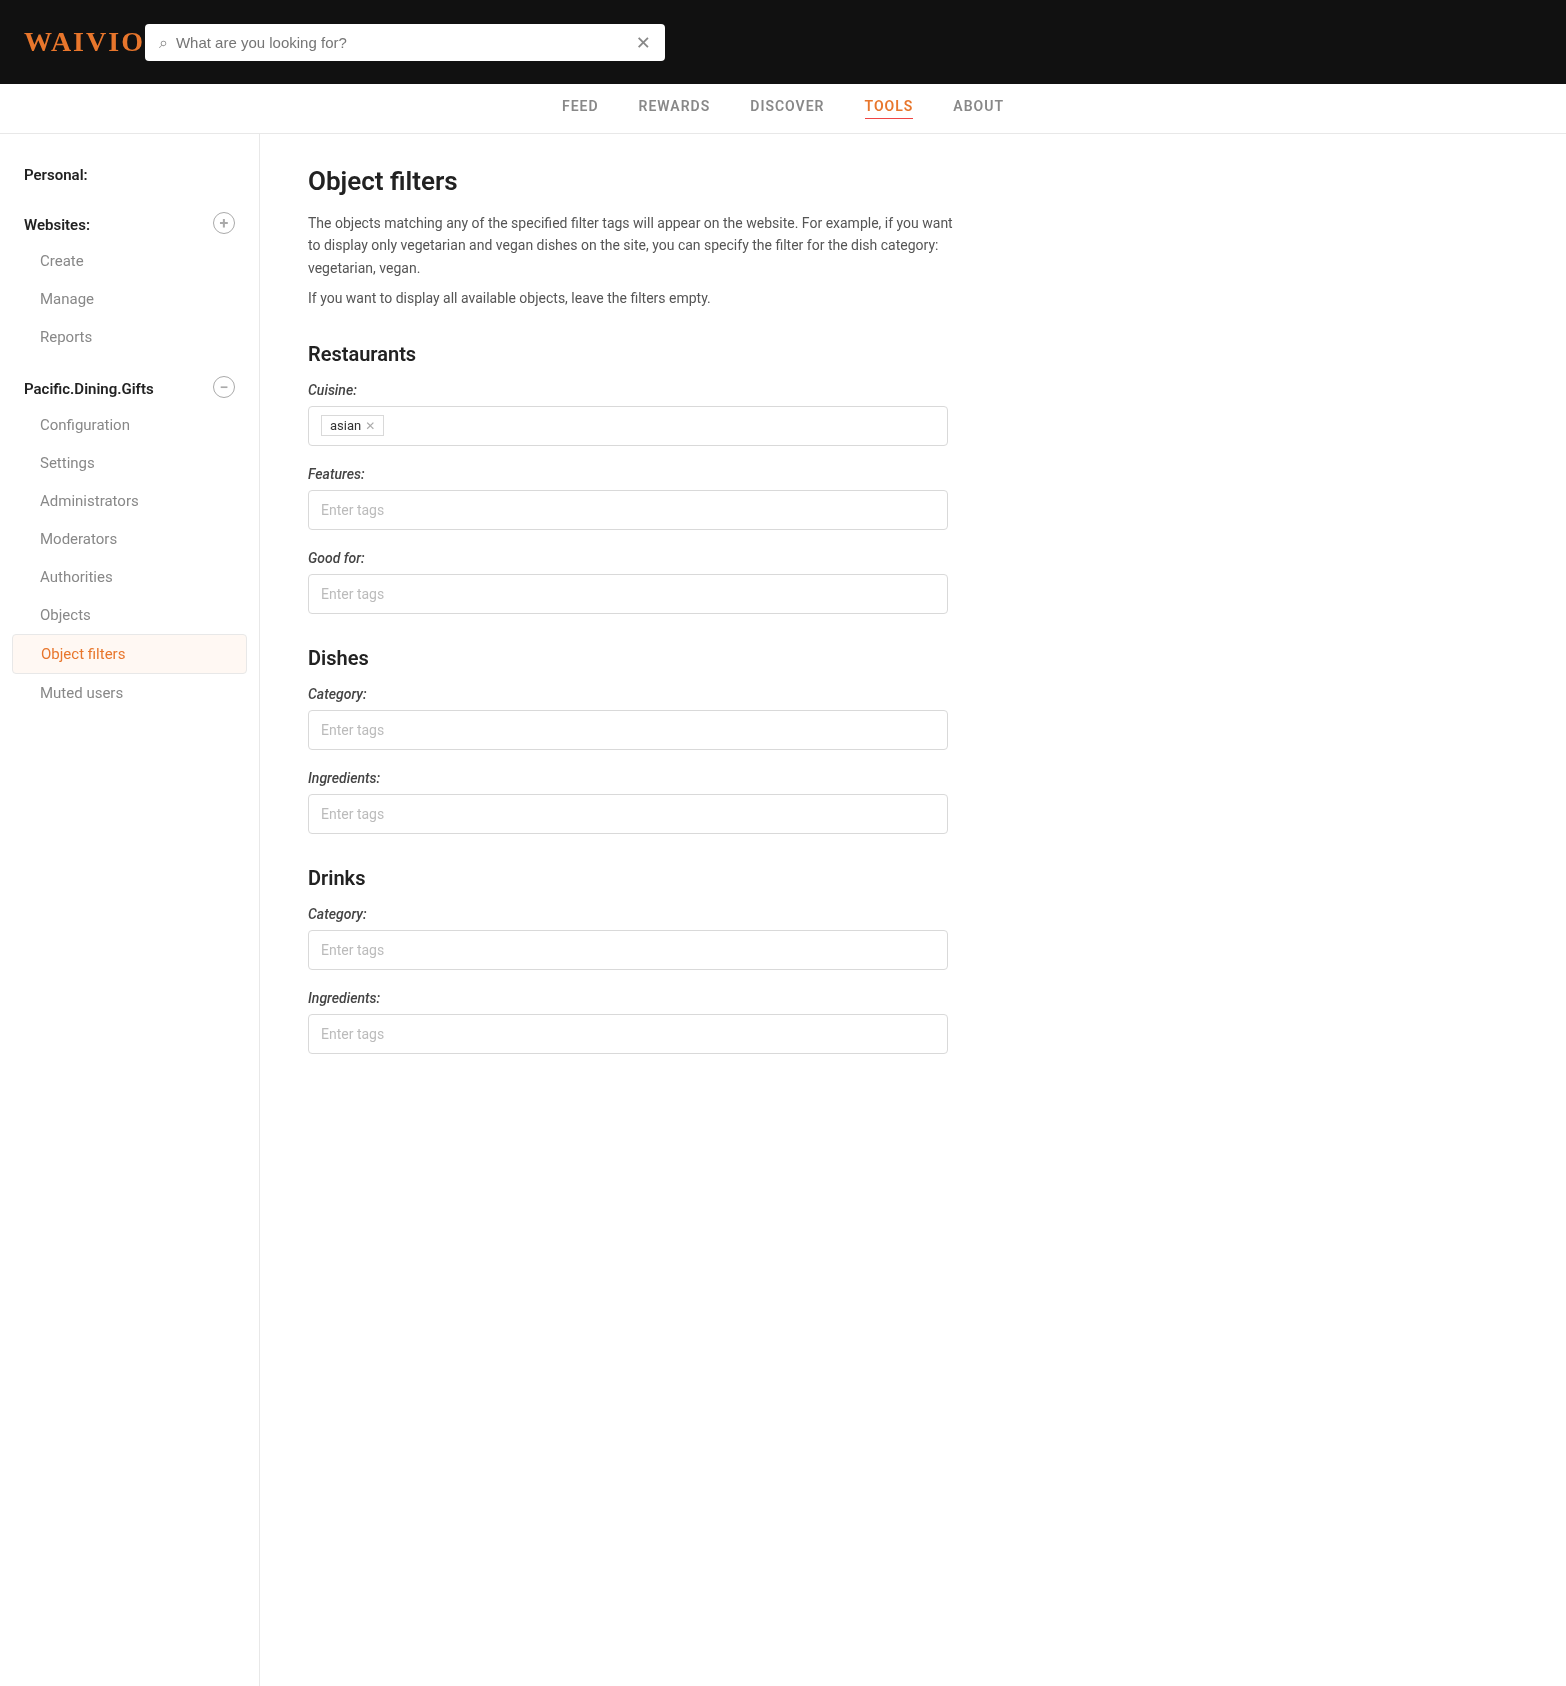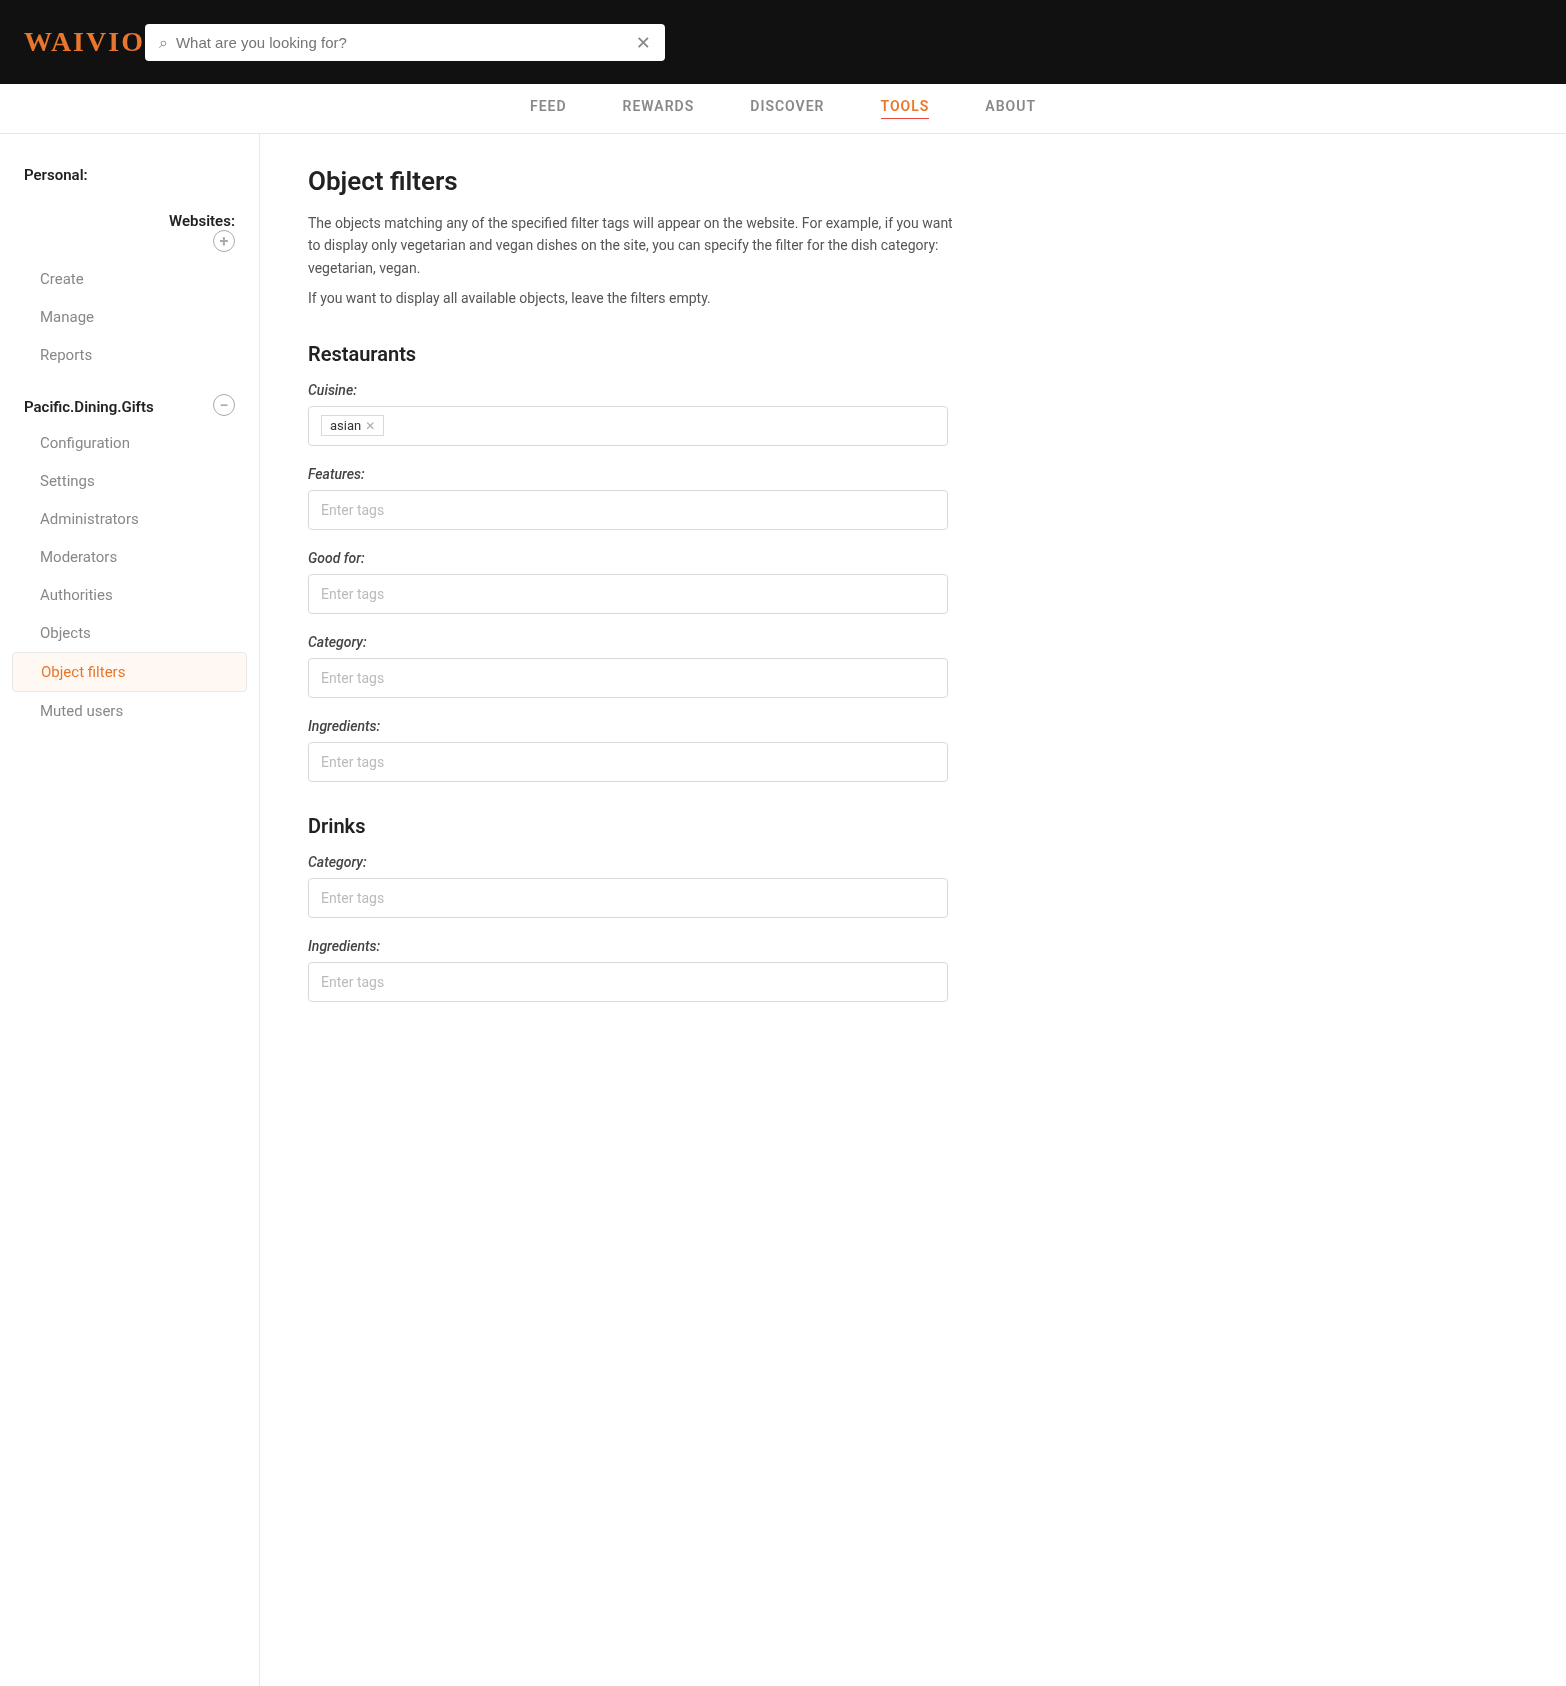--- a/index.html
+++ b/index.html
@@ -42,21 +42,21 @@
       color: #888;
     }
     .search-icon { color: #888; font-size: 16px; }
     .clear-icon { color: #888; font-size: 18px; cursor: pointer; }
 
     
     .nav {
       background: white;
       display: flex;
       justify-content: center;
-      gap: 56px;
+      gap: 40px;
       padding: 14px 0;
       border-bottom: 1px solid #e8e8e8;
     }
     .nav-item {
       font-size: 14px;
       font-weight: 600;
       letter-spacing: 1px;
       color: #888;
       cursor: pointer;
       padding-bottom: 4px;
@@ -210,21 +210,21 @@
   <a class="nav-item">ABOUT</a>
 </nav>
 
 <div class="layout">
 
   <aside class="sidebar">
     <div class="sidebar-section-label">
       <span>Personal:</span>
     </div>
 
-    <div class="sidebar-section-label" style="margin-top:12px;flex-direction:column;">
+    <div class="sidebar-section-label" style="margin-top:12px;">
       <span>Websites:</span>
       <span class="collapse-icon">+</span>
     </div>
     <div class="sidebar-item">Create</div>
     <div class="sidebar-item">Manage</div>
     <div class="sidebar-item">Reports</div>
 
     <div class="sidebar-section-label" style="margin-top:12px;">
       <span>Pacific.Dining.Gifts</span>
       <span class="collapse-icon">−</span>
@@ -263,20 +263,21 @@
       </div>
     </div>
 
     <div class="field-group">
       <div class="field-label">Good for:</div>
       <div class="tag-input">
         <span class="tag-input-placeholder">Enter tags</span>
       </div>
     </div>
 
+    <h2 class="section-title">Dishes</h2>
 
     <div class="field-group">
       <div class="field-label">Category:</div>
       <div class="tag-input">
         <span class="tag-input-placeholder">Enter tags</span>
       </div>
     </div>
 
     <div class="field-group">
       <div class="field-label">Ingredients:</div>

